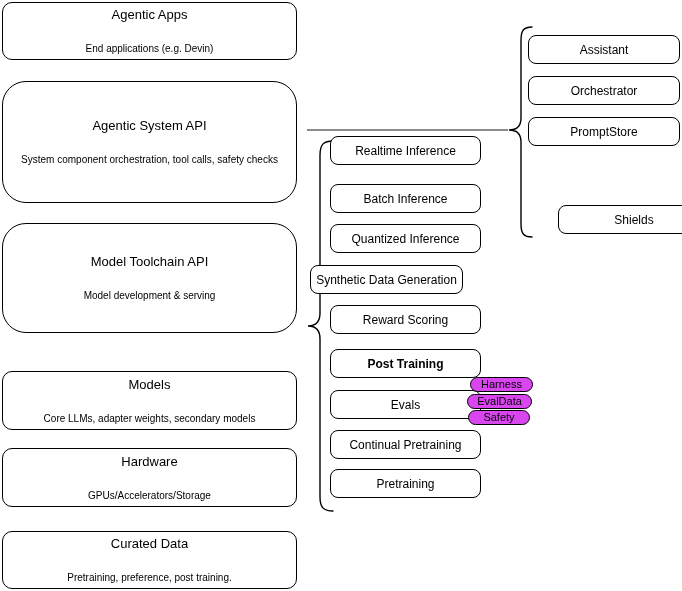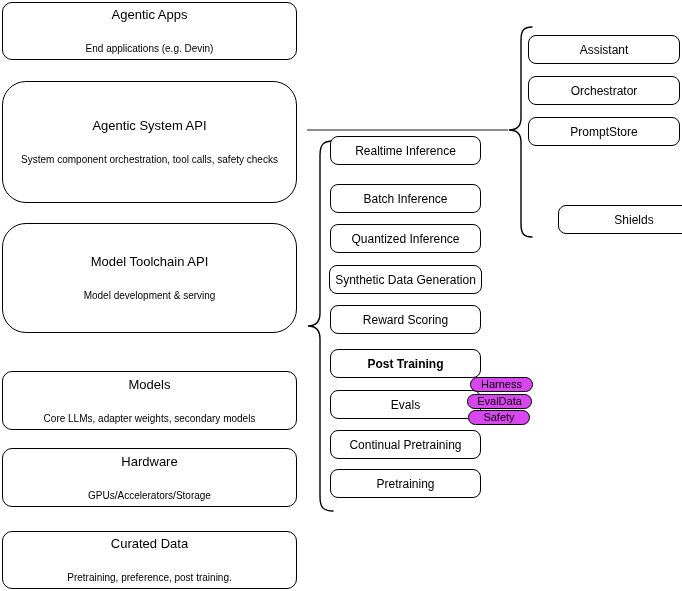--- a/index.html
+++ b/index.html
@@ -65,21 +65,21 @@
     width: 151px;
     height: 29px;
     border-radius: 8px;
     border-width: 1.4px;
     font-size: 12px;
     white-space: nowrap;
   }
   .mn1 { top: 136px; }
   .mn2 { top: 184px; }
   .mn3 { top: 224px; }
-  .mn4 { top: 265px; left: 329px; width: 153px; }
+  .mn4 { top: 265px; left: 310px; width: 153px; }
   .mn5 { top: 305px; }
   .mn6 { top: 349px; font-weight: bold; }
   .mn7 { top: 390px; }
   .mn8 { top: 430px; }
   .mn9 { top: 469px; }
   
   .pill {
     position: absolute;
     box-sizing: border-box;
     background: #d946ef;

